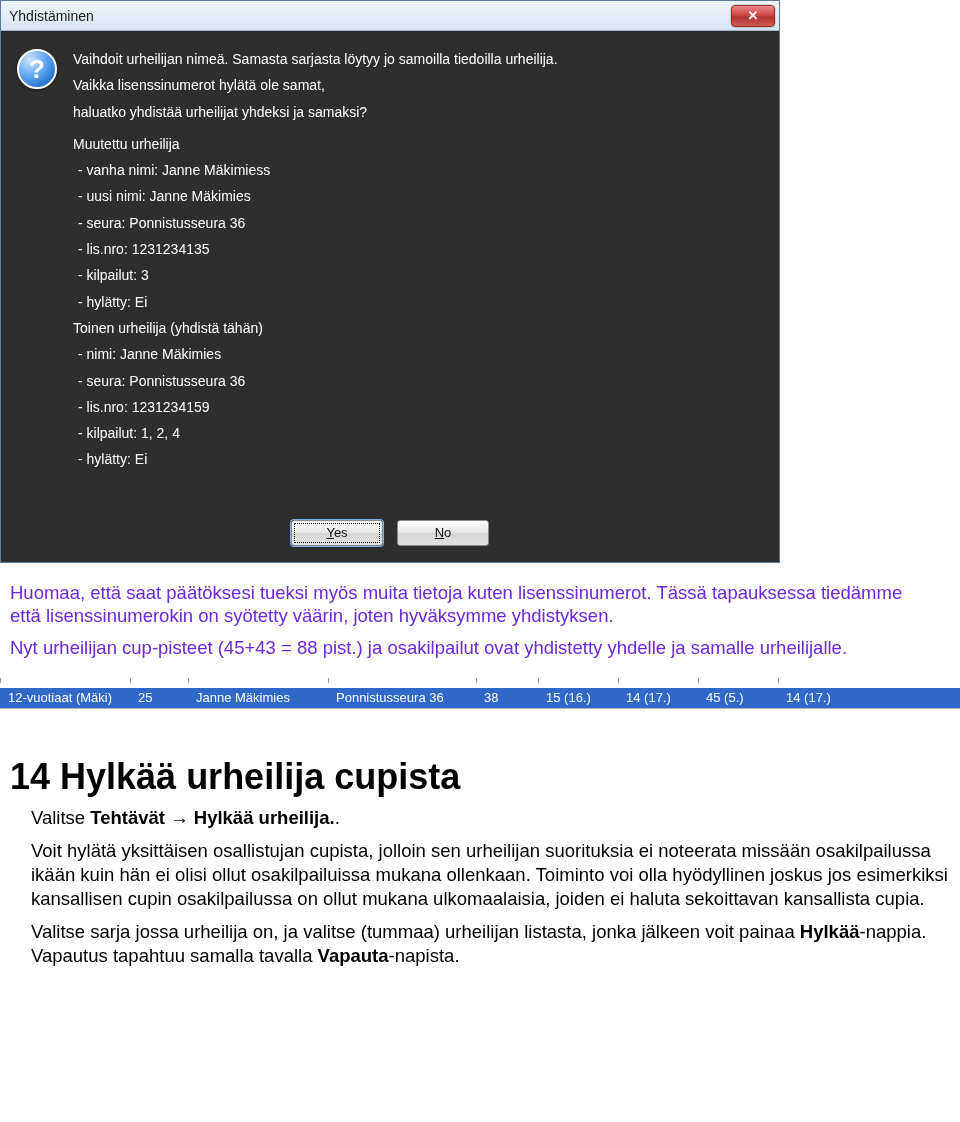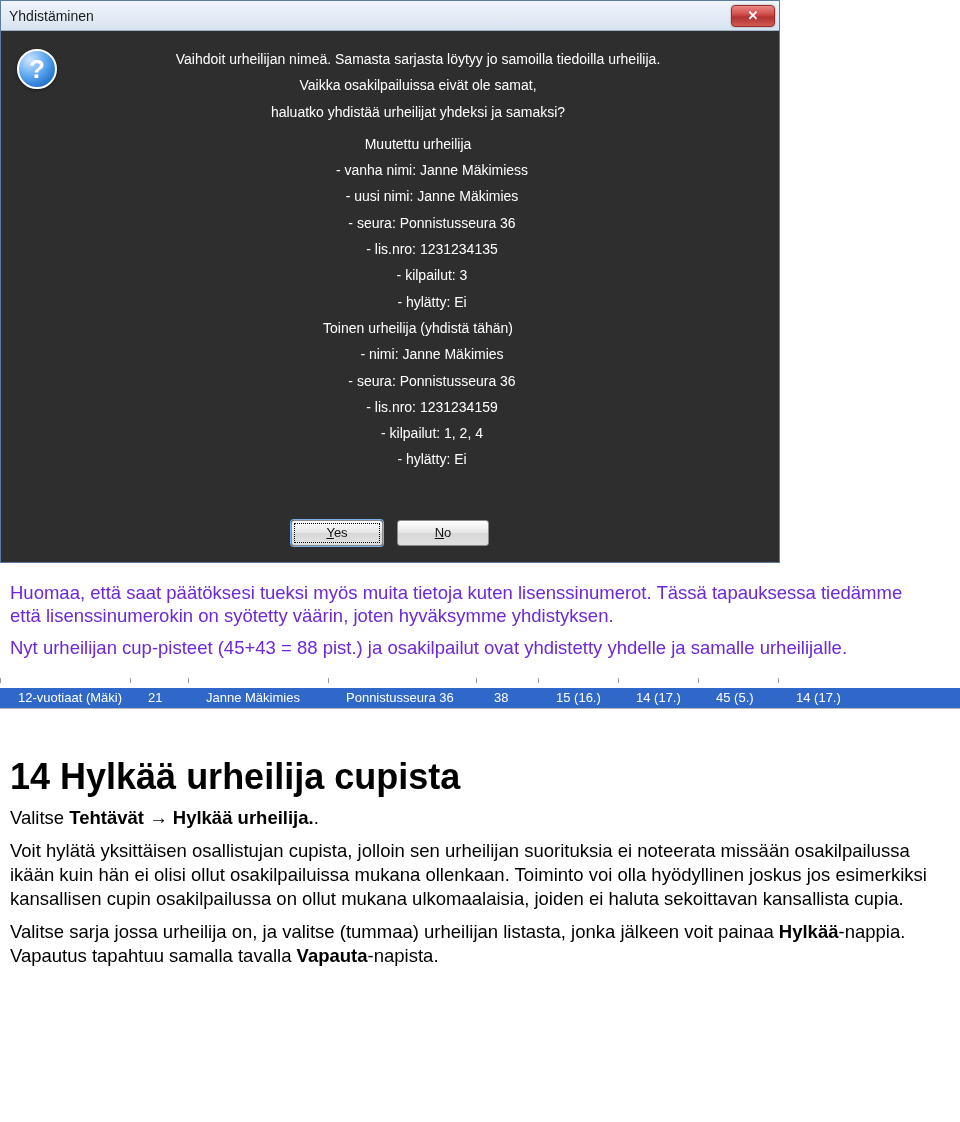--- a/index.html
+++ b/index.html
@@ -66,24 +66,24 @@
     background: radial-gradient(circle at 30% 25%, #cfe6ff, #5da7f0 45%, #1f6fc9 80%);
     border: 2px solid #ffffff;
     display: flex;
     align-items: center;
     justify-content: center;
     color: #ffffff;
     font-size: 26px;
     font-weight: bold;
     box-shadow: 0 1px 3px rgba(0,0,0,0.5);
   }
-  .msg-col { flex: 1; text-align: center; }
+  .msg-col { flex: 1; }
   .msg-col p { margin: 0 0 6px 0; line-height: 1.45; }
   .msg-col .gap { height: 6px; }
-  .msg-col .indent { margin-left: 28px; }
+  .msg-col .indent { margin-left: 5px; }
   .dialog-buttons {
     background: #2e2e2e;
     padding: 8px 16px 16px 16px;
     display: flex;
     justify-content: center;
     gap: 14px;
   }
   .win-btn {
     min-width: 92px;
     height: 26px;
@@ -137,21 +137,21 @@
   }
   .tick-row .cell::before { left: 0; }
   .tick-row .cell::after  { right: 0; display:none; }
   .sel-row {
     background: #2f68c9;
     color: #ffffff;
     height: 20px;
     align-items: center;
   }
   .sel-row .cell, .tick-row .cell {
-    padding: 0 18px;
+    padding: 0 8px;
     white-space: nowrap;
     overflow: hidden;
   }
   .w-series { flex: 0 0 130px; }
   .w-num    { flex: 0 0 58px; }
   .w-name   { flex: 0 0 140px; }
   .w-club   { flex: 0 0 148px; }
   .w-pts    { flex: 0 0 62px; }
   .w-res    { flex: 0 0 80px; }
   .w-res2   { flex: 0 0 80px; }
@@ -168,20 +168,21 @@
     font-size: 36px;
     font-weight: bold;
     margin: 42px 10px 8px 10px;
   }
   .body2 {
     font-family: Arial, Helvetica, sans-serif;
     font-size: 18.5px;
     padding: 0 10px 14px 10px;
     line-height: 1.28;
     width: 940px;
+    margin-left: 21px;
   }
   .body2 p { margin: 0 0 10px 0; }
   .menupath b { font-weight: bold; }
 </style>
 </head>
 <body>
 
 <div class="dialog-wrap">
   <div class="dialog">
     <div class="titlebar">
@@ -191,21 +192,21 @@
       </div>
     </div>
     <div class="dialog-body">
       <div class="q-icon">
         <div class="q-circle">
             <span>?</span>
           </div>
       </div>
       <div class="msg-col">
         <p>Vaihdoit urheilijan nimeä. Samasta sarjasta löytyy jo samoilla tiedoilla urheilija.</p>
-        <p>Vaikka osakilpailuissa eivät ole samat,</p>
+        <p>Vaikka lisenssinumerot hylätä ole samat,</p>
         <p>haluatko yhdistää urheilijat yhdeksi ja samaksi?</p>
         <div class="gap"></div>
         <p>Muutettu urheilija</p>
         <p class="indent">- vanha nimi: Janne Mäkimiess</p>
         <p class="indent">- uusi nimi: Janne Mäkimies</p>
         <p class="indent">- seura: Ponnistusseura 36</p>
         <p class="indent">- lis.nro: 1231234135</p>
         <p class="indent">- kilpailut: 3</p>
         <p class="indent">- hylätty: Ei</p>
         <p>Toinen urheilija (yhdistä tähän)</p>
@@ -235,21 +236,21 @@
     <div class="cell w-name"></div>
     <div class="cell w-club"></div>
     <div class="cell w-pts"></div>
     <div class="cell w-res"></div>
     <div class="cell w-res2"></div>
     <div class="cell w-res3"></div>
     <div class="cell w-res4"></div>
   </div>
   <div class="sel-row">
     <div class="cell w-series">12-vuotiaat (Mäki)</div>
-    <div class="cell w-num">21</div>
+    <div class="cell w-num">25</div>
     <div class="cell w-name">Janne Mäkimies</div>
     <div class="cell w-club">Ponnistusseura 36</div>
     <div class="cell w-pts">38</div>
     <div class="cell w-res">15 (16.)</div>
     <div class="cell w-res2">14 (17.)</div>
     <div class="cell w-res3">45 (5.)</div>
     <div class="cell w-res4">14 (17.)</div>
   </div>
   <div class="below-row"></div>
 </div>

